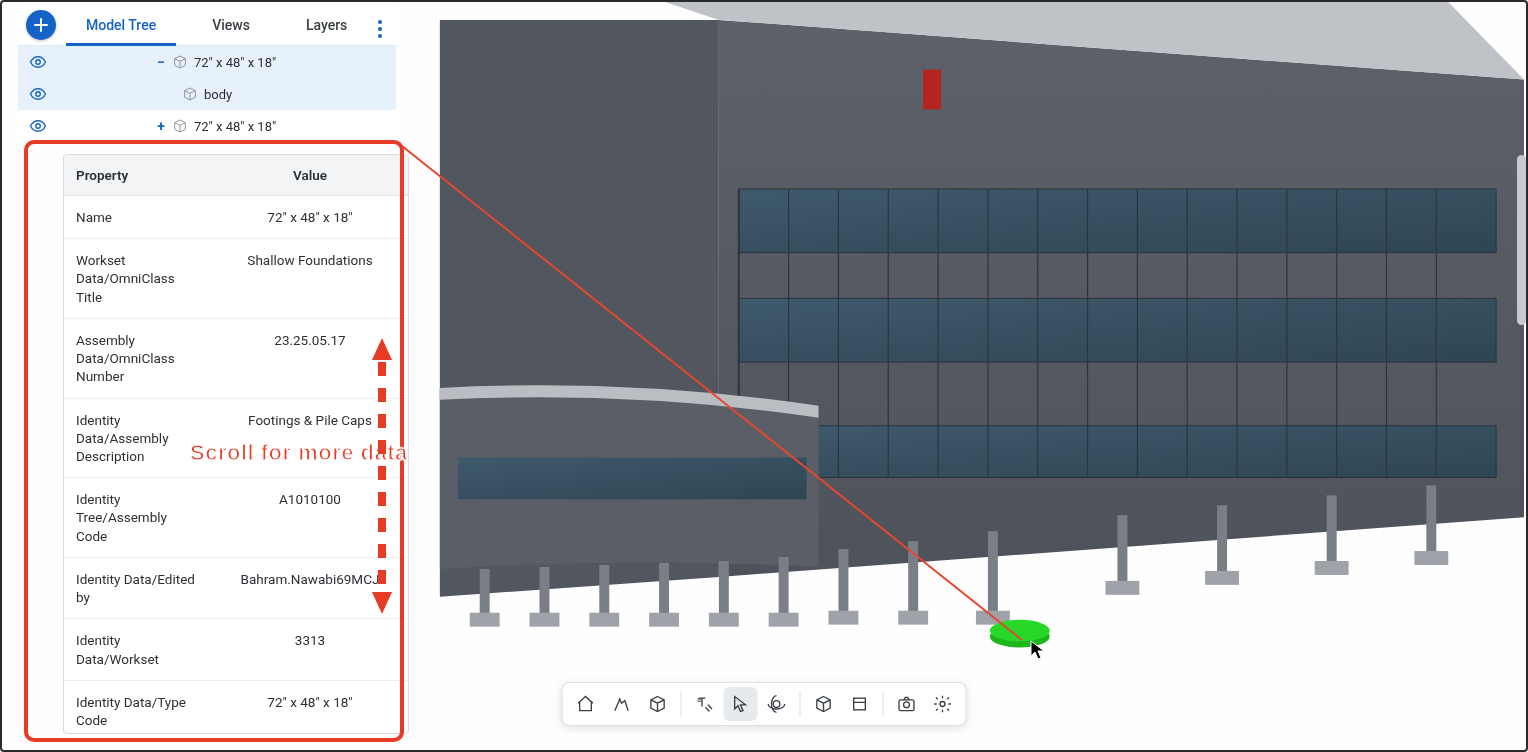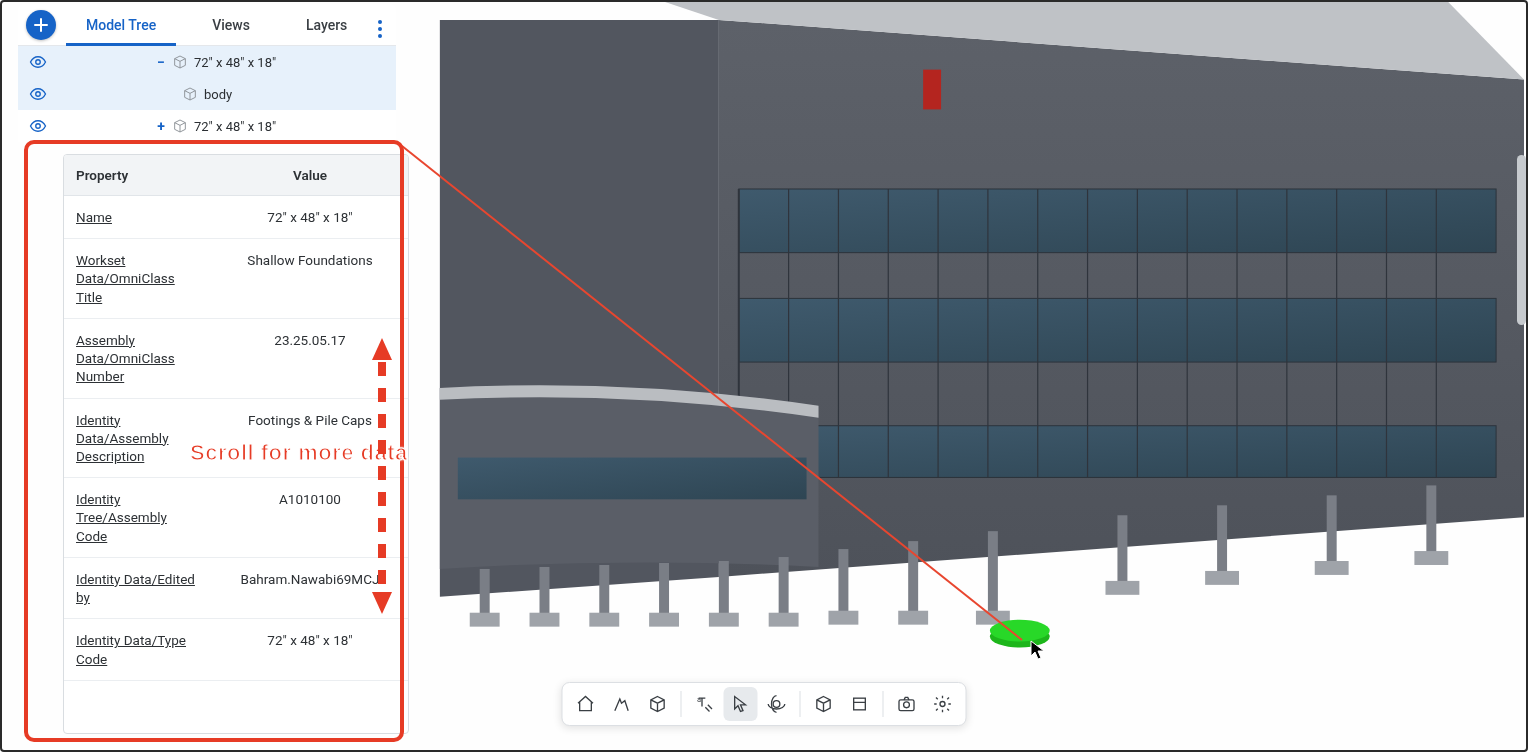--- a/index.html
+++ b/index.html
@@ -89,21 +89,21 @@
     margin-left:40px;
   }
   .props-head {
     display:flex; background:#f2f4f6; border-bottom:1px solid #e1e5e9;
     color:#2d3135; font-weight:600;
   }
   .props-head .pcol, .prow .pcol { padding:12px 12px; }
   .pcol.key { width:148px; flex:0 0 148px; }
   .pcol.val { flex:1;text-align:center; }
   .prow { display:flex; border-bottom:1px solid #ebeef1; color:#2d3135; }
-  .prow .pcol.key { word-break: break-word; line-height:1.35;text-decoration:underline;}
+  .prow .pcol.key { word-break: break-word; line-height:1.35;}
   .prow .pcol.val { line-height:1.35; word-break:break-word; }
 
   
   .annot-text {
     position:absolute; left:190px; top:440px; z-index:7;
     font-weight:900; font-family: Arial Black, Arial, sans-serif;
     font-size:22px; color:#e63b25;
     -webkit-text-stroke: 1.2px #fff;
     text-shadow: 0 0 2px #fff, 0 0 2px #fff, 0 0 3px #fff;
     letter-spacing:.5px;
@@ -349,20 +349,24 @@
         </div>
         <div class="prow">
           <div class="pcol key">Identity Tree/Assembly Code</div>
           <div class="pcol val">A1010100</div>
         </div>
         <div class="prow">
           <div class="pcol key">Identity Data/Edited by</div>
           <div class="pcol val">Bahram.Nawabi69MCJ</div>
         </div>
         <div class="prow">
+          <div class="pcol key">Identity Data/Workset</div>
+          <div class="pcol val">3313</div>
+        </div>
+        <div class="prow">
           <div class="pcol key">Identity Data/Type Code</div>
           <div class="pcol val">72" x 48" x 18"</div>
         </div>
       </div>
   </div>
   <div class="props-wrap"></div>
 
   <div class="annot-text">Scroll for more data</div>
   <div class="annot-arrow">
     <div class="head-up"></div>

